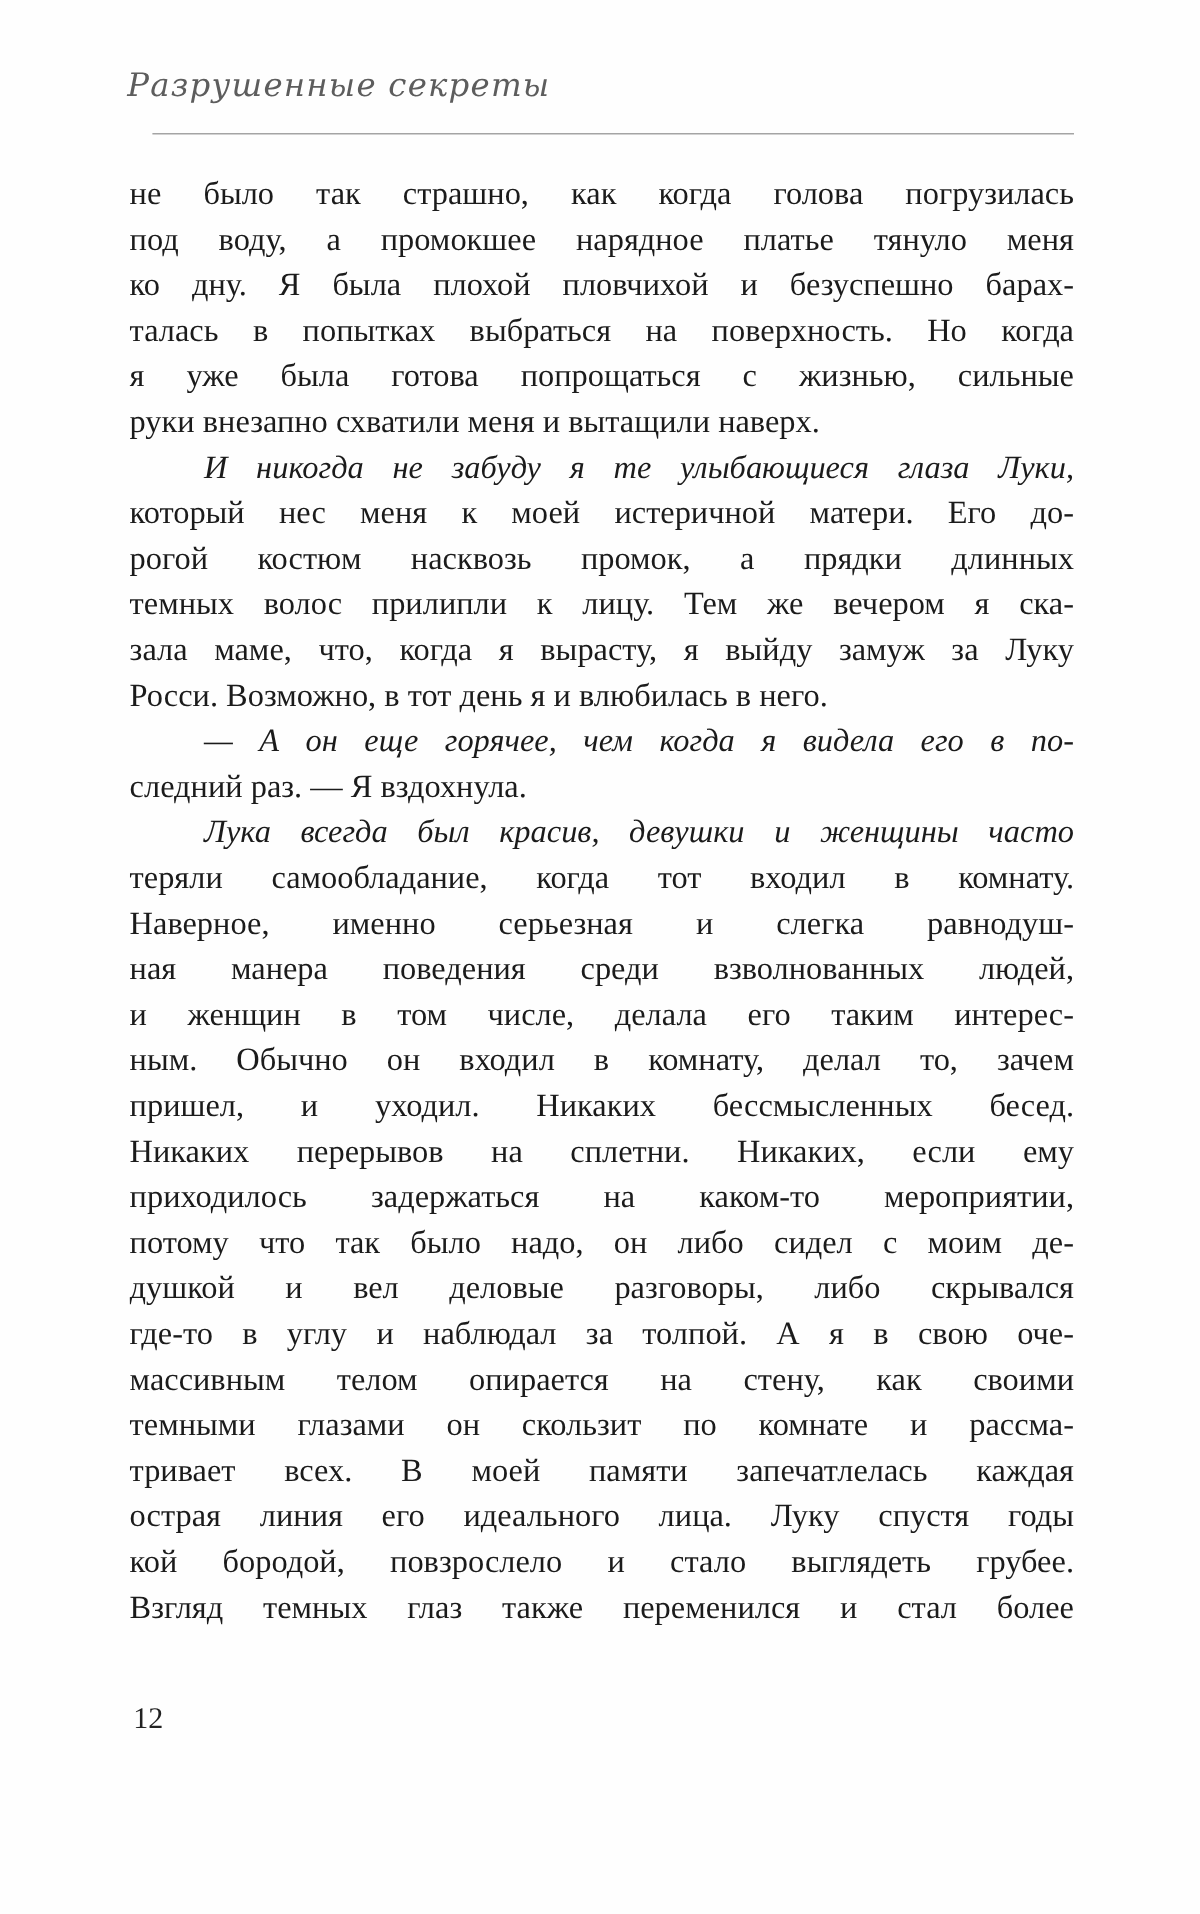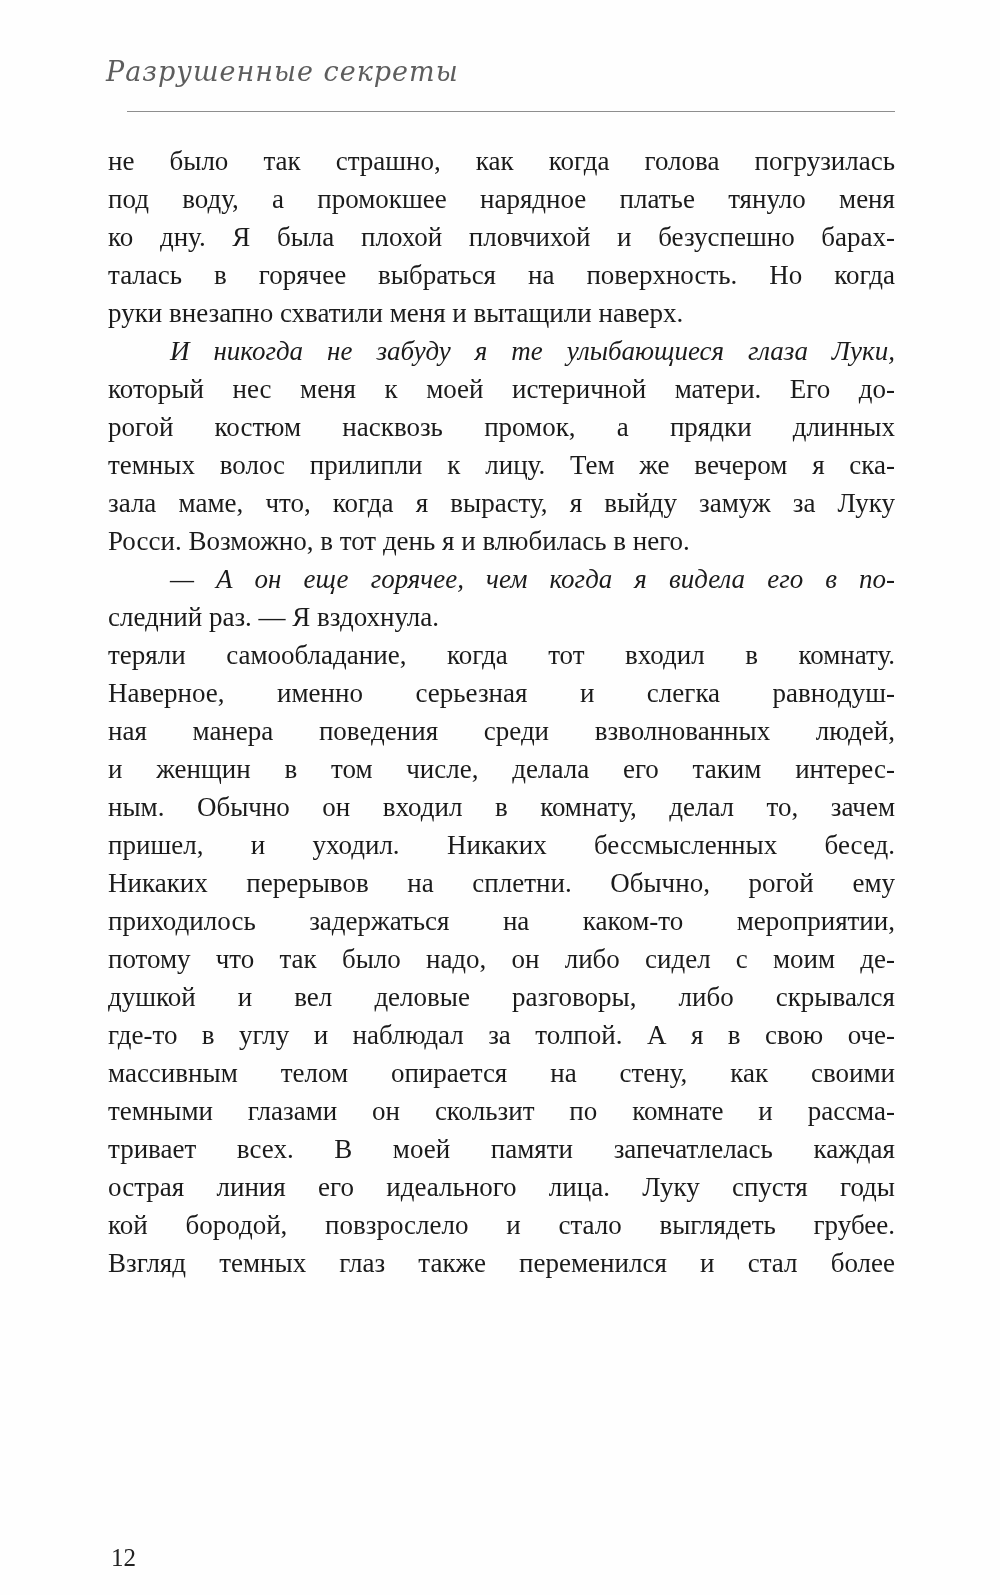--- a/index.html
+++ b/index.html
@@ -58,55 +58,57 @@
   .text-line.para-end {
     text-align-last: left;
   }
   .text-line.para-indent {
     text-indent: 62px;
     font-style: italic;
   }
   .folio {
     position: absolute;
     left: 111px;
-    top: 1544px;
+    top: 1419px;
     font-size: 25px;
     color: #222222;
   }
 </style>
 </head>
 <body>
 
 <div class="page">
 
   <div class="head-title">Разрушенные секреты</div>
 
   <hr class="head-rule">
 
   <div class="body-text" id="body-text">
       <div class="text-line">не было так страшно, как когда голова погрузилась</div>
       <div class="text-line">под воду, а промокшее нарядное платье тянуло меня</div>
       <div class="text-line">ко дну. Я была плохой пловчихой и безуспешно барах-</div>
-      <div class="text-line">талась в горячее выбраться на поверхность. Но когда</div>
+      <div class="text-line">талась в попытках выбраться на поверхность. Но когда</div>
+      <div class="text-line">я уже была готова попрощаться с жизнью, сильные</div>
       <div class="text-line para-end">руки внезапно схватили меня и вытащили наверх.</div>
       <div class="text-line para-indent">И никогда не забуду я те улыбающиеся глаза Луки,</div>
       <div class="text-line">который нес меня к моей истеричной матери. Его до-</div>
       <div class="text-line">рогой костюм насквозь промок, а прядки длинных</div>
       <div class="text-line">темных волос прилипли к лицу. Тем же вечером я ска-</div>
       <div class="text-line">зала маме, что, когда я вырасту, я выйду замуж за Луку</div>
       <div class="text-line para-end">Росси. Возможно, в тот день я и влюбилась в него.</div>
       <div class="text-line para-indent">— А он еще горячее, чем когда я видела его в по-</div>
       <div class="text-line para-end">следний раз. — Я вздохнула.</div>
+      <div class="text-line para-indent">Лука всегда был красив, девушки и женщины часто</div>
       <div class="text-line">теряли самообладание, когда тот входил в комнату.</div>
       <div class="text-line">Наверное, именно серьезная и слегка равнодуш-</div>
       <div class="text-line">ная манера поведения среди взволнованных людей,</div>
       <div class="text-line">и женщин в том числе, делала его таким интерес-</div>
       <div class="text-line">ным. Обычно он входил в комнату, делал то, зачем</div>
       <div class="text-line">пришел, и уходил. Никаких бессмысленных бесед.</div>
-      <div class="text-line">Никаких перерывов на сплетни. Обычно, рогой ему</div>
+      <div class="text-line">Никаких перерывов на сплетни. Никаких, если ему</div>
       <div class="text-line">приходилось задержаться на каком-то мероприятии,</div>
       <div class="text-line">потому что так было надо, он либо сидел с моим де-</div>
       <div class="text-line">душкой и вел деловые разговоры, либо скрывался</div>
       <div class="text-line">где-то в углу и наблюдал за толпой. А я в свою оче-</div>
       <div class="text-line">массивным телом опирается на стену, как своими</div>
       <div class="text-line">темными глазами он скользит по комнате и рассма-</div>
       <div class="text-line">тривает всех. В моей памяти запечатлелась каждая</div>
       <div class="text-line">острая линия его идеального лица. Луку спустя годы</div>
       <div class="text-line">кой бородой, повзрослело и стало выглядеть грубее.</div>
       <div class="text-line">Взгляд темных глаз также переменился и стал более</div>

